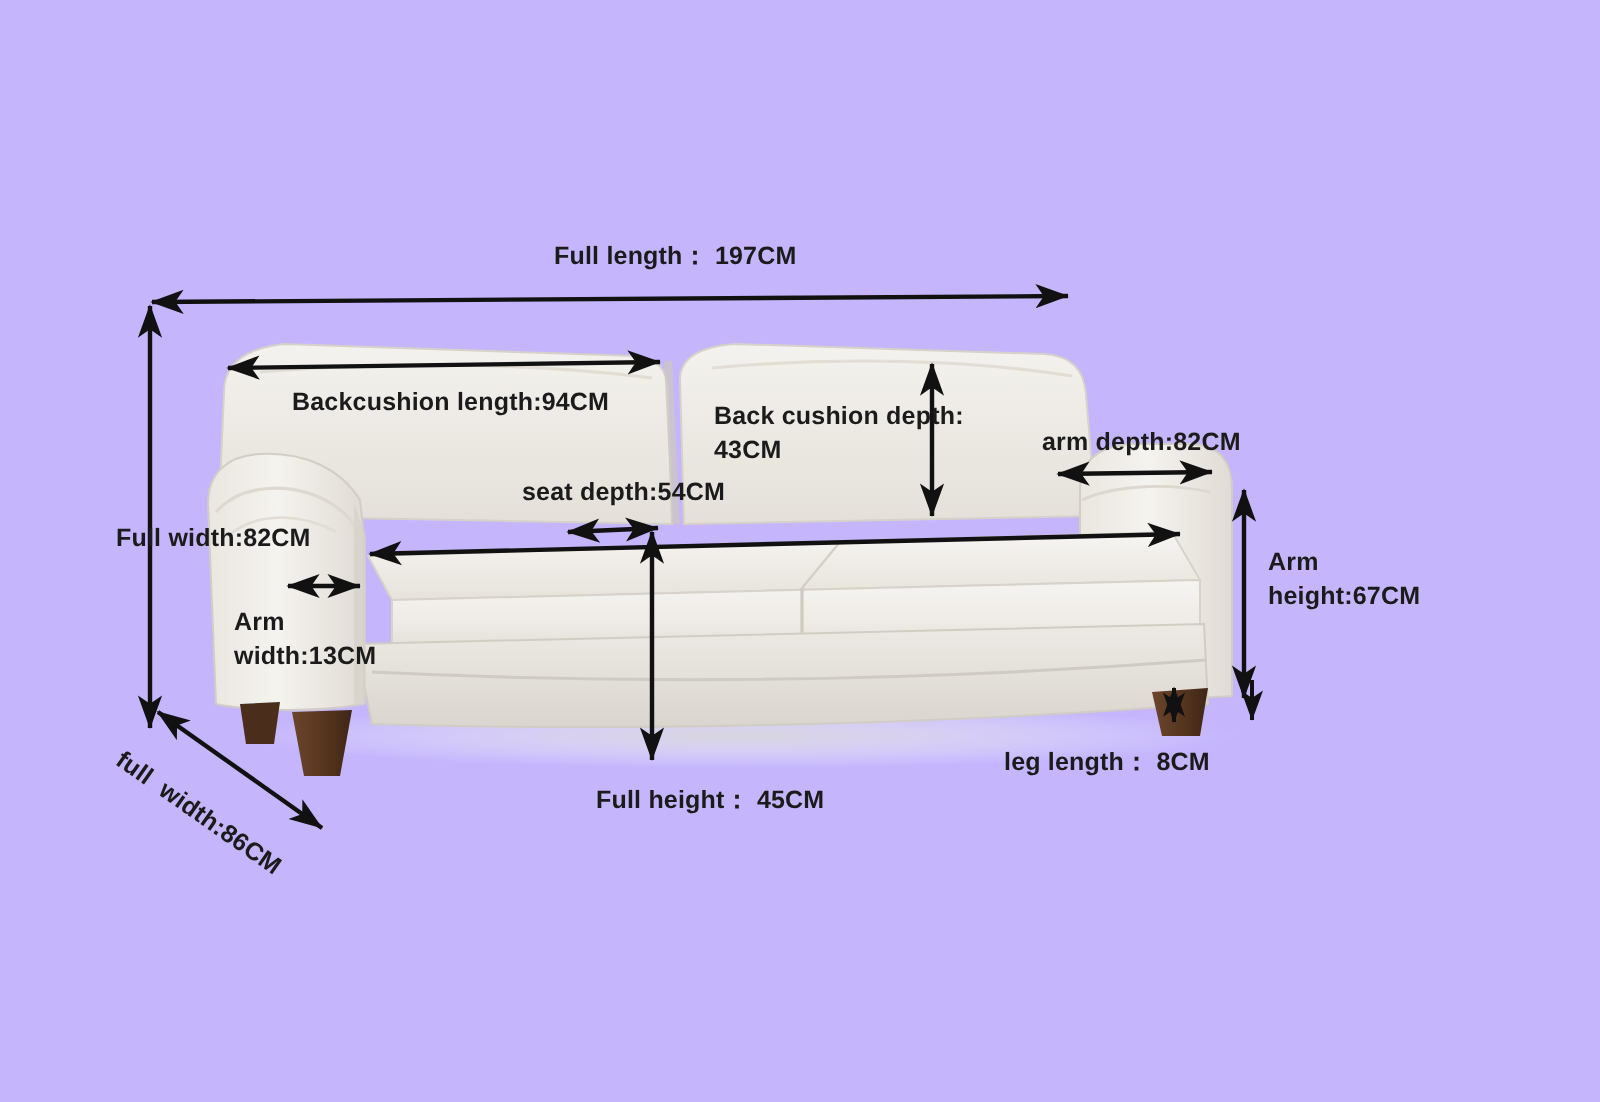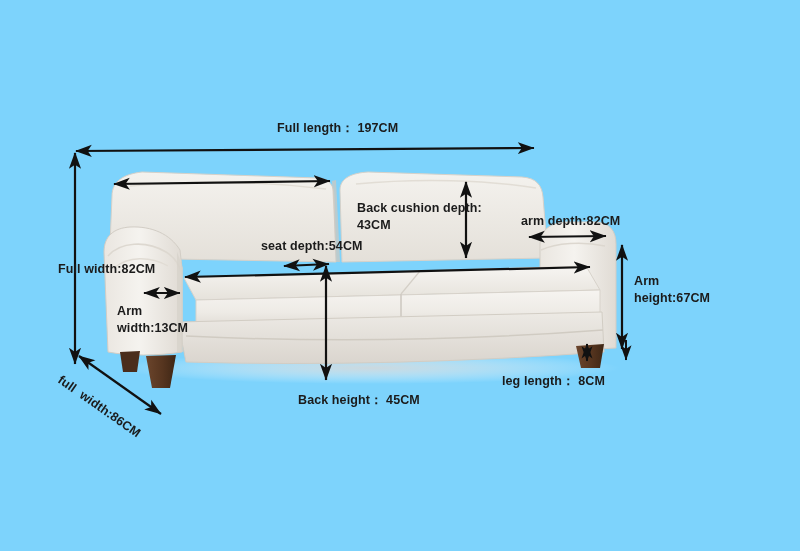--- a/index.html
+++ b/index.html
@@ -7,21 +7,21 @@
     padding: 0;
     background: #ffffff;
   }
   body {
     font-family: "Liberation Sans", sans-serif;
   }
   #stage {
     position: relative;
     width: 800px;
     height: 551px;
-    background: #7dd3fc;
+    background: #c4b5fd;
     overflow: hidden;
   }
   #diagram-svg {
     position: absolute;
     left: 0;
     top: 0;
     width: 800px;
     height: 551px;
   }
   .dim-label {
@@ -148,36 +148,37 @@
       <line x1="587" y1="344" x2="587" y2="361" marker-start="url(#arrowStart)" marker-end="url(#arrowEnd)" stroke-width="2"></line>
 
       <line x1="626" y1="340" x2="626" y2="360" marker-end="url(#arrowEnd)" stroke-width="2"></line>
 
       <line x1="79" y1="356" x2="161" y2="414" marker-start="url(#arrowStart)" marker-end="url(#arrowEnd)"></line>
     </g>
   </svg>
 
   <div class="dim-label" style="left:277px; top:120px;">Full length： 197CM</div>
 
+  <div class="dim-label" style="left:146px; top:193px;">Backcushion length:94CM</div>
 
   <div class="dim-label two-line" style="left:357px; top:200px;">Back cushion depth:
 43CM</div>
 
   <div class="dim-label" style="left:521px; top:213px;">arm depth:82CM</div>
 
   <div class="dim-label" style="left:261px; top:238px;">seat depth:54CM</div>
 
 
   <div class="dim-label" style="left:58px; top:261px;">Full width:82CM</div>
 
   <div class="dim-label two-line" style="left:634px; top:273px;">Arm
 height:67CM</div>
 
   <div class="dim-label two-line" style="left:117px; top:303px;">Arm
 width:13CM</div>
 
-  <div class="dim-label" style="left:298px; top:392px;">Back height： 45CM</div>
+  <div class="dim-label" style="left:298px; top:392px;">Full height： 45CM</div>
 
   <div class="dim-label" style="left:502px; top:373px;">leg length： 8CM</div>
 
   <div class="dim-label rot-label" style="left:64px; top:372px; transform: rotate(35deg);">full  width:86CM</div>
 
 </div>
 
 </body></html>

